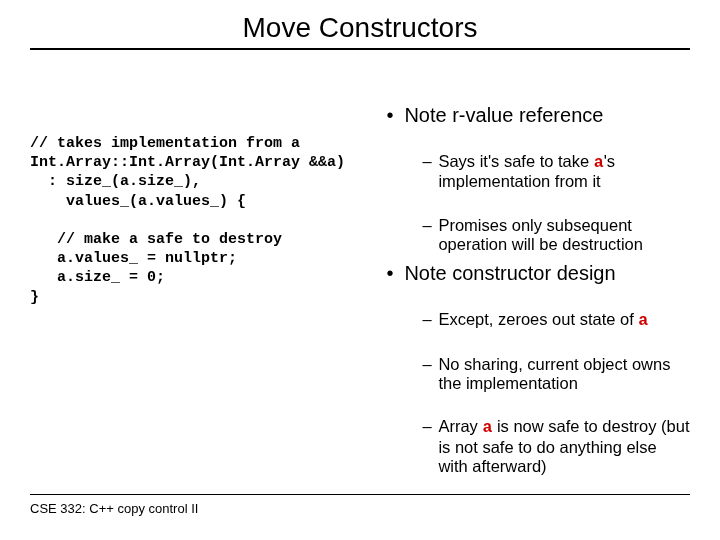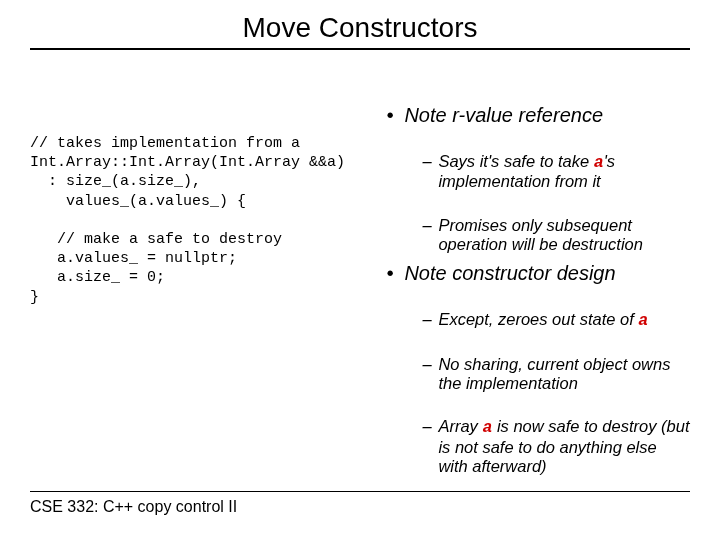--- a/index.html
+++ b/index.html
@@ -30,31 +30,30 @@
     border-top: 2px solid #000;
     margin: 0;
   }
   .body {
     display: flex;
     margin-top: 54px;
   }
   .left {
     width: 54%;
     font-family: "Courier New", Courier, monospace;
-    font-weight: normal;
+    font-weight: bold;
     font-size: 15px;
     line-height: 1.28;
     white-space: pre;
     padding-top: 30px;
   }
   .right {
     width: 46%;
     font-size: 18px;
     line-height: 1.18;
-    font-style: italic;
   }
   .right ul {
     list-style: none;
     margin: 0;
     padding: 0;
   }
   .right > ul > li {
     margin-bottom: 8px;
   }
   .lvl1 {
@@ -95,21 +94,21 @@
     left: 30px;
     right: 30px;
     bottom: 24px;
   }
   .footer-rule {
     border: none;
     border-top: 1.5px solid #000;
     margin: 0 0 6px 0;
   }
   .footer-text {
-    font-size: 16px;
+    font-size: 13px;
   }
 </style>
 </head>
 <body>
 
 <div class="slide">
   <h1 class="title">Move Constructors</h1>
   <hr class="rule">
 
   <div class="body">

